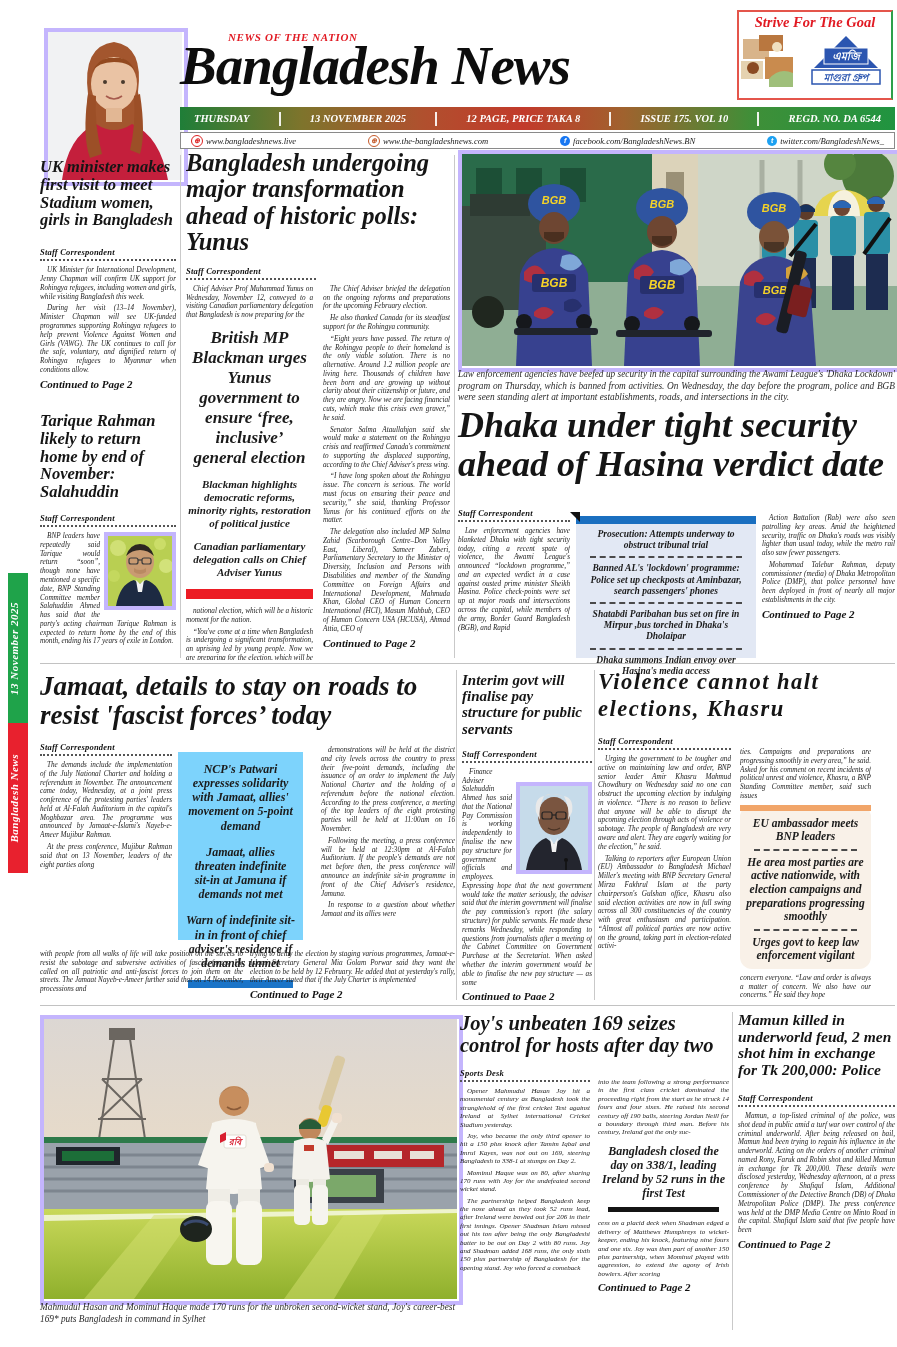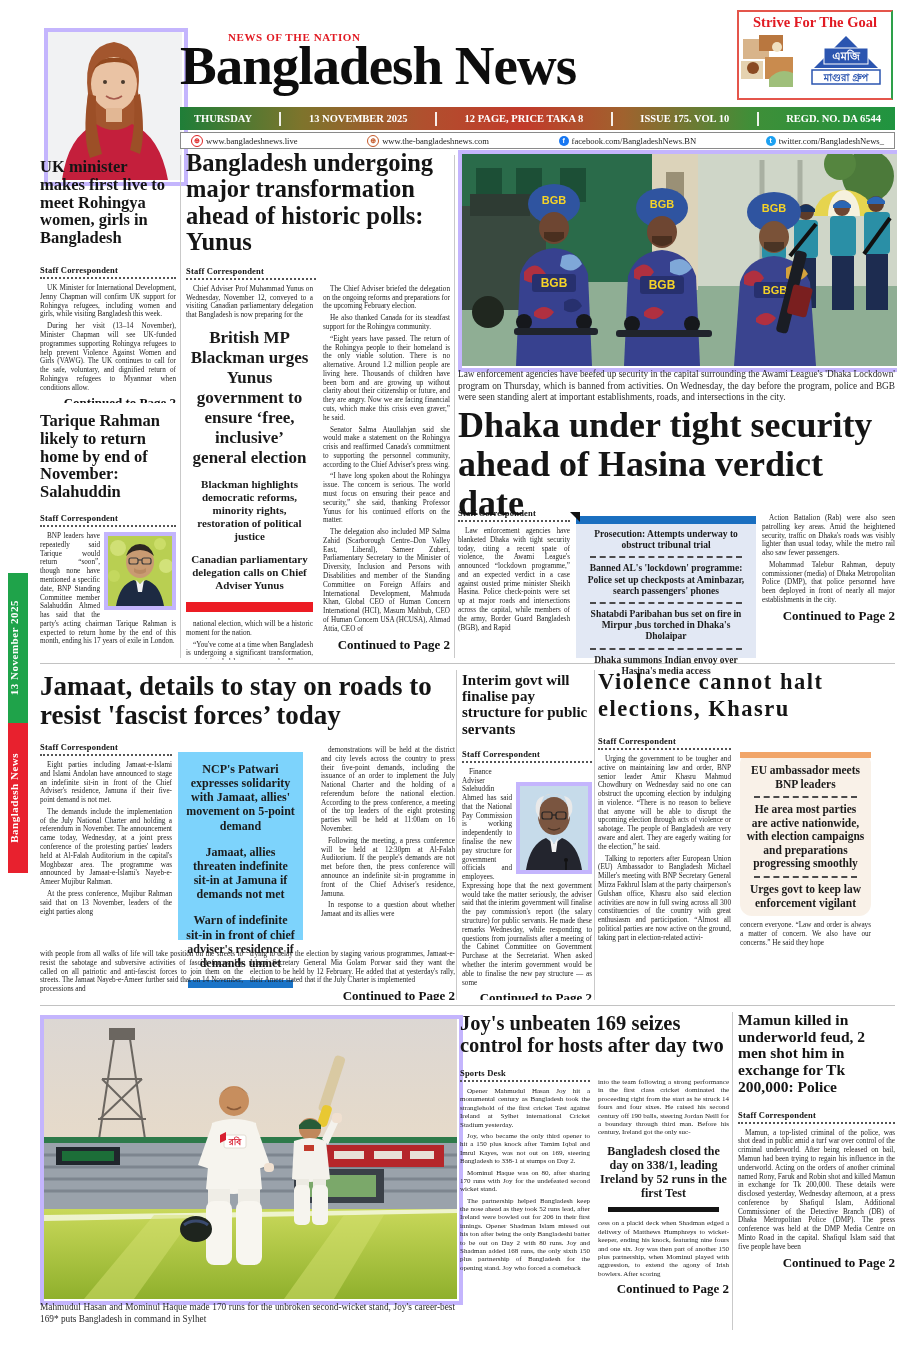--- a/index.html
+++ b/index.html
@@ -1,24 +1,24 @@
 <!DOCTYPE html>
 <html><head>
 <meta charset="utf-8">
 <style>
   html,body{margin:0;padding:0;background:#e8e8e8;}
   .page{position:relative;width:897px;height:1347px;background:#fff;margin:0 auto;
         font-family:"Liberation Serif",serif;color:#1c1c1c;overflow:hidden;}
-  .abs{position:absolute;}
+  .abs{position:absolute;font-style:italic;}
   .hl{font-weight:bold;color:#151515;line-height:1.08;}
   .byline{font-weight:bold;font-size:8.5px;color:#111;border-bottom:2px dotted #555;
           padding-bottom:2px;margin-bottom:5px;letter-spacing:.2px;}
   .body{font-size:7.2px;line-height:1.22;text-align:justify;color:#222;}
   .body p{margin:0 0 3px 0;text-indent:7px;}
-  .cont{font-weight:bold;font-size:13px;text-align:right;color:#111;}
+  .cont{font-weight:bold;font-size:11px;color:#111;}
   .cols{display:flex;gap:10px;}
   .col{flex:1;min-width:0;}
   .quote{font-weight:bold;text-align:center;color:#1b1b1b;line-height:1.18;}
   .dash{border-top:2px dashed #4a4a4a;margin:5px 14px;}
   .vrule{width:1px;background:#c9c9c9;}
   .hrule{height:1px;background:#c2c2c2;}
   .caption{font-size:9.3px;line-height:1.25;color:#2a2a2a;text-align:justify;}
   .railseg{writing-mode:vertical-rl;transform:rotate(180deg);color:#fff;font-weight:bold;
            font-size:11px;text-align:center;width:20px;letter-spacing:.5px;}
   .infoseg{white-space:nowrap;}
@@ -118,21 +118,21 @@
 
   <div class="abs vrule" style="left:180px;top:155px;height:503px;"></div>
   <div class="abs vrule" style="left:454px;top:155px;height:503px;"></div>
   <div class="abs hrule" style="left:40px;top:663px;width:855px;"></div>
   <div class="abs vrule" style="left:456px;top:670px;height:330px;"></div>
   <div class="abs vrule" style="left:594px;top:670px;height:330px;"></div>
   <div class="abs hrule" style="left:40px;top:1005px;width:855px;"></div>
   <div class="abs vrule" style="left:732px;top:1012px;height:318px;"></div>
 
   <div class="abs" style="left:40px;top:158px;width:136px;height:245px;overflow:hidden;">
-    <div class="hl" style="font-size:16.5px;">UK minister makes first live to meet Rohingya women, girls in Bangladesh</div>
+    <div class="hl" style="font-size:16.5px;">UK minister makes first visit to meet Stadium women, girls in Bangladesh</div>
     <div class="byline" style="margin-top:18px;">Staff Correspondent</div>
     <div class="body">
       <p>UK Minister for International Development, Jenny Chapman will confirm UK support for Rohingya refugees, including women and girls, while visiting Bangladesh this week.</p>
       <p>During her visit (13–14 November), Minister Chapman will see UK-funded programmes supporting Rohingya refugees to help prevent Violence Against Women and Girls (VAWG). The UK continues to call for the safe, voluntary, and dignified return of Rohingya refugees to Myanmar when conditions allow.</p>
     </div>
     <div class="cont">Continued to Page 2</div>
   </div>
 
   <div class="abs" style="left:40px;top:412px;width:136px;height:240px;overflow:hidden;">
     <div class="hl" style="font-size:16.5px;">Tarique Rahman likely to return home by end of November: Salahuddin</div>
@@ -175,21 +175,21 @@
         <div class="body">
           <p>national election, which will be a historic moment for the nation.</p>
           <p>“You've come at a time when Bangladesh is undergoing a significant transformation, an uprising led by young people. Now we are preparing for the election, which will be a historic moment for the nation,” the Chief Adviser said. He made the remarks when a seven-member Canadian parliamentary delegation led by Senator Salma Ataullahjan called on him at the State Guest House Jamuna. During the meeting, both sides discussed ways to further strengthen bilateral trade cooperation and address the Rohingya crisis.</p>
         </div>
       </div>
       <div class="col">
         <div class="body">
           <p>The Chief Adviser briefed the delegation on the ongoing reforms and preparations for the upcoming February election.</p>
           <p>He also thanked Canada for its steadfast support for the Rohingya community.</p>
           <p>“Eight years have passed. The return of the Rohingya people to their homeland is the only viable solution. There is no alternative. Around 1.2 million people are living here. Thousands of children have been born and are growing up without clarity about their citizenship or future, and they are angry. Now we are facing financial cuts, which make this crisis even graver,” he said.</p>
-          <p>Senator Salma Ataullahjan said she would make a statement on the Rohingya crisis and reaffirmed Canada's commitment to supporting the personnel community, according to the Chief Adviser's press wing.</p>
+          <p>Senator Salma Ataullahjan said she would make a statement on the Rohingya crisis and reaffirmed Canada's commitment to supporting the displaced supporting, according to the Chief Adviser's press wing.</p>
           <p>“I have long spoken about the Rohingya issue. The concern is serious. The world must focus on ensuring their peace and security,” she said, thanking Professor Yunus for his continued efforts on the matter.</p>
           <p>The delegation also included MP Salma Zahid (Scarborough Centre–Don Valley East, Liberal), Sameer Zuberi, Parliamentary Secretary to the Minister of Diversity, Inclusion and Persons with Disabilities and member of the Standing Committee on Foreign Affairs and International Development, Mahmuda Khan, Global CEO of Human Concern International (HCI), Masum Mahbub, CEO of Human Concern USA (HCUSA), Ahmad Attia, CEO of</p>
         </div>
         <div class="cont">Continued to Page 2</div>
       </div>
     </div>
   </div>
 
   <div class="abs photoframe" style="left:458px;top:150px;width:437px;height:214px;">
     <svg width="435" height="212" viewBox="0 0 435 212">
@@ -319,21 +319,20 @@
     </div>
     <div class="cont">Continued to Page 2</div>
   </div>
 
   <div class="abs" style="left:40px;top:672px;width:415px;">
     <div class="hl" style="font-size:27px;">Jamaat, details to stay on roads to resist 'fascist forces’ today</div>
   </div>
   <div class="abs" style="left:40px;top:742px;width:132px;height:205px;overflow:hidden;">
     <div class="byline">Staff Correspondent</div>
     <div class="body">
-      <p>Eight parties including Jamaat-e-Islami and Islami Andolan have announced to stage an indefinite sit-in in front of the Chief Adviser's residence, Jamuna if their five-point demand is not met.</p>
       <p>The demands include the implementation of the July National Charter and holding a referendum in November. The announcement came today, Wednesday, at a joint press conference of the protesting parties' leaders held at Al-Falah Auditorium in the capital's Moghbazar area. The programme was announced by Jamaat-e-Islami's Nayeb-e-Ameer Mujibur Rahman.</p>
       <p>At the press conference, Mujibur Rahman said that on 13 November, leaders of the eight parties along</p>
     </div>
   </div>
   <div class="abs" style="left:178px;top:752px;width:125px;height:188px;background:#7dd3fc;">
     <div class="quote" style="font-size:12px;margin:10px 8px 0 8px;">NCP's Patwari expresses solidarity with Jamaat, allies' movement on 5-point demand</div>
     <div class="quote" style="font-size:12px;margin:12px 8px 0 8px;">Jamaat, allies threaten indefinite sit-in at Jamuna if demands not met</div>
     <div class="quote" style="font-size:12px;margin:12px 8px 0 8px;">Warn of indefinite sit-in in front of chief adviser's residence if demands unmet</div>
     <div style="height:8px;background:#1a74c8;margin:10px 10px 0 10px;"></div>
   </div>
@@ -386,20 +385,23 @@
     <div class="hl" style="font-size:22.5px;letter-spacing:1.5px;line-height:1.2;">Violence cannot halt elections, Khasru</div>
   </div>
   <div class="abs" style="left:598px;top:736px;width:133px;height:264px;overflow:hidden;">
     <div class="byline">Staff Correspondent</div>
     <div class="body">
       <p>Urging the government to be tougher and active on maintaining law and order, BNP senior leader Amir Khasru Mahmud Chowdhury on Wednesday said no one can obstruct the upcoming election by indulging in violence. “There is no reason to believe that anyone will be able to disrupt the upcoming election through acts of violence or sabotage. The people of Bangladesh are very aware and alert. They are eagerly waiting for the election,” he said.</p>
       <p>Talking to reporters after European Union (EU) Ambassador to Bangladesh Michael Miller's meeting with BNP Secretary General Mirza Fakhrul Islam at the party chairperson's Gulshan office, Khasru also said election activities are now in full swing across all 300 constituencies of the country with great enthusiasm and participation. “Almost all political parties are now active on the ground, taking part in election-related activi-</p>
     </div>
   </div>
   <div class="abs" style="left:740px;top:748px;width:131px;height:252px;overflow:hidden;">
+    <div class="body">
+        <p style="text-indent:0;">ties. Campaigns and preparations are progressing smoothly in every area,” he said. Asked for his comment on recent incidents of political unrest and violence, Khasru, a BNP Standing Committee member, said such issues</p>
+      </div>
     <div style="background:#f9f1e8;margin-top:4px;border-radius:12px;">
       <div style="height:6px;background:#f1a569;"></div>
       <div class="quote" style="font-size:11.5px;margin:6px 6px 0 6px;">EU ambassador meets BNP leaders</div>
       <div class="dash"></div>
       <div class="quote" style="font-size:11.5px;margin:0 6px;">He area most parties are active nationwide, with election campaigns and preparations progressing smoothly</div>
       <div class="dash"></div>
       <div class="quote" style="font-size:11.5px;margin:0 6px;padding-bottom:6px;text-align:center;">Urges govt to keep law enforcement vigilant</div>
     </div>
     <div class="body" style="margin-top:5px;">
         <p style="text-indent:0;">concern everyone. “Law and order is always a matter of concern. We also have our concerns.” He said they hope</p>

